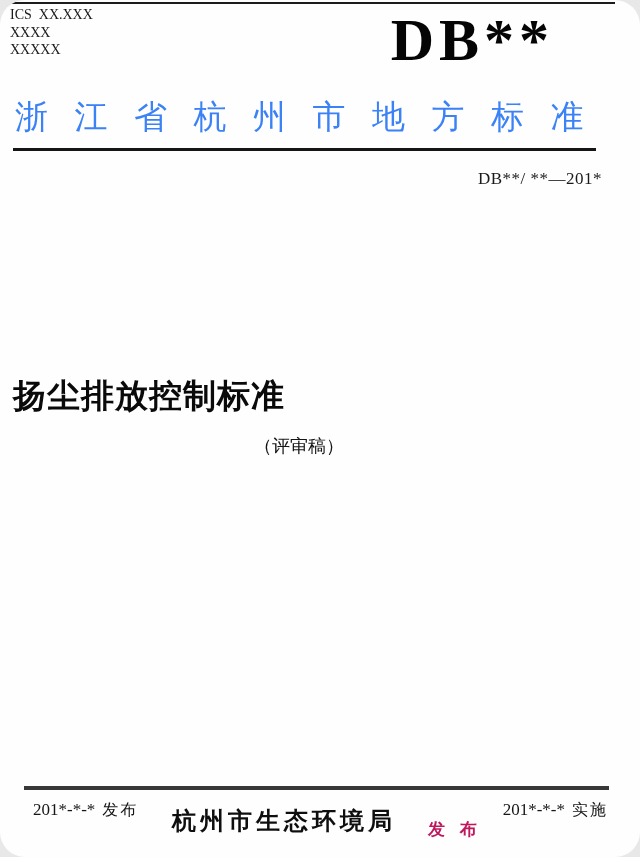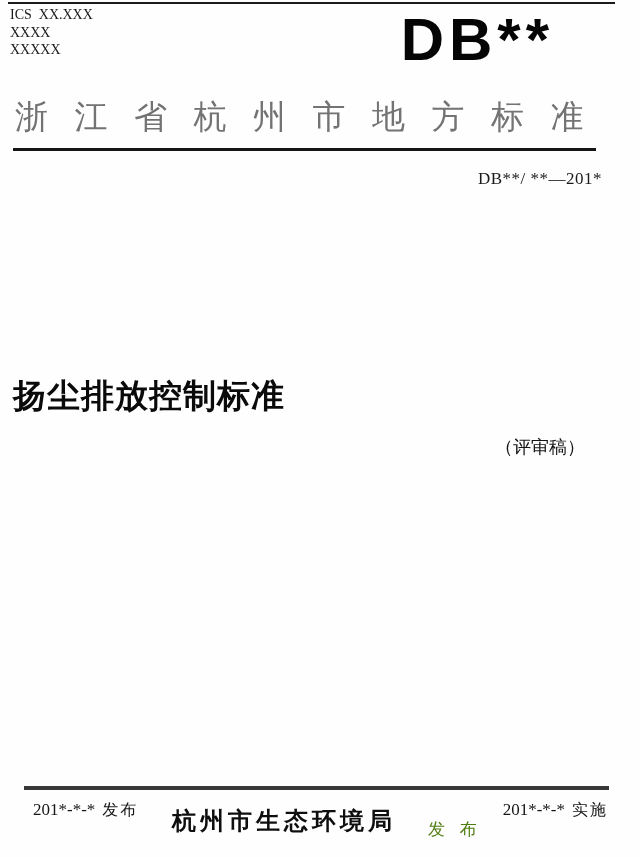--- a/index.html
+++ b/index.html
@@ -5,53 +5,54 @@
   * { margin: 0; padding: 0; box-sizing: border-box; }
   html, body { background: #e8e8e8; }
   .page {
     position: relative;
     width: 640px;
     height: 857px;
     background: #fefefe;
     font-family: "Liberation Serif", serif;
     color: #111;
     overflow: hidden;
+    border-radius: 25px;
   }
   .abs { position: absolute; }
 
   
   .top-rule { top: 2px; left: 8px; width: 607px; height: 2px; background: #1c1c1c; }
 
   
   .ics-block { top: 6px; left: 10px; font-size: 14px; line-height: 17.5px; color: #1a1a1a; }
   .ics-block div { white-space: pre; }
 
   
   .db-mark {
     top: 10px; right: 86px;
-    font-family: Liberation Sans, sans-serif;
+    font-family: Liberation Serif, serif;
     font-weight: bold;
     font-size: 60px;
     line-height: 1;
     letter-spacing: 5px;
     color: #050505;
     white-space: nowrap;
     text-align: right;
   }
 
   
   .standard-type {
     top: 99px; left: 15px;
     font-family: "Liberation Sans", sans-serif;
     font-weight: 500;
     font-size: 33px;
     line-height: 36px;
     letter-spacing: 26.5px;
     white-space: nowrap;
-    color: #737373;
+    color: #3b82f6;
   }
 
   .mid-rule { top: 148px; left: 13px; width: 583px; height: 3px; background: #151515; }
 
   .doc-number {
     top: 169px; right: 38px;
     font-size: 17px;
     line-height: 20px;
     letter-spacing: 0.5px;
     color: #1a1a1a;
@@ -65,22 +66,22 @@
     font-weight: 700;
     font-size: 33px;
     line-height: 37px;
     letter-spacing: 1px;
     color: #0a0a0a;
     white-space: nowrap;
   }
 
   .draft-note {
     top: 436px; left: 13px; width: 572px;
-    text-align: right;
-    font-family: Liberation Sans, sans-serif;
+    text-align: center;
+    font-family: Liberation Mono, monospace;
     font-weight: 500;
     font-size: 18px;
     line-height: 22px;
     color: #141414;
     white-space: nowrap;
   }
 
   .date-row { top: 800px; left: 33px; width: 575px; height: 20px; }
   .date-left { position: absolute; left: 0; top: 0; white-space: nowrap; }
   .date-right { position: absolute; right: 0; top: 0; white-space: nowrap; }
@@ -100,24 +101,24 @@
     font-weight: 700;
     font-size: 24px;
     line-height: 25px;
     letter-spacing: 4px;
     color: #0e0e0e;
     white-space: nowrap;
   }
   .publish-label {
     top: 818px; left: 428px;
     font-family: "Liberation Sans", sans-serif;
-    font-weight: 400;
+    font-weight: 700;
     font-size: 17px;
     letter-spacing: 5px;
-    color: #4d7c0f;
+    color: #be185d;
     white-space: nowrap;
   }
 </style>
 </head>
 <body>
 
 <div class="page">
 
   <div class="abs top-rule"></div>
 

